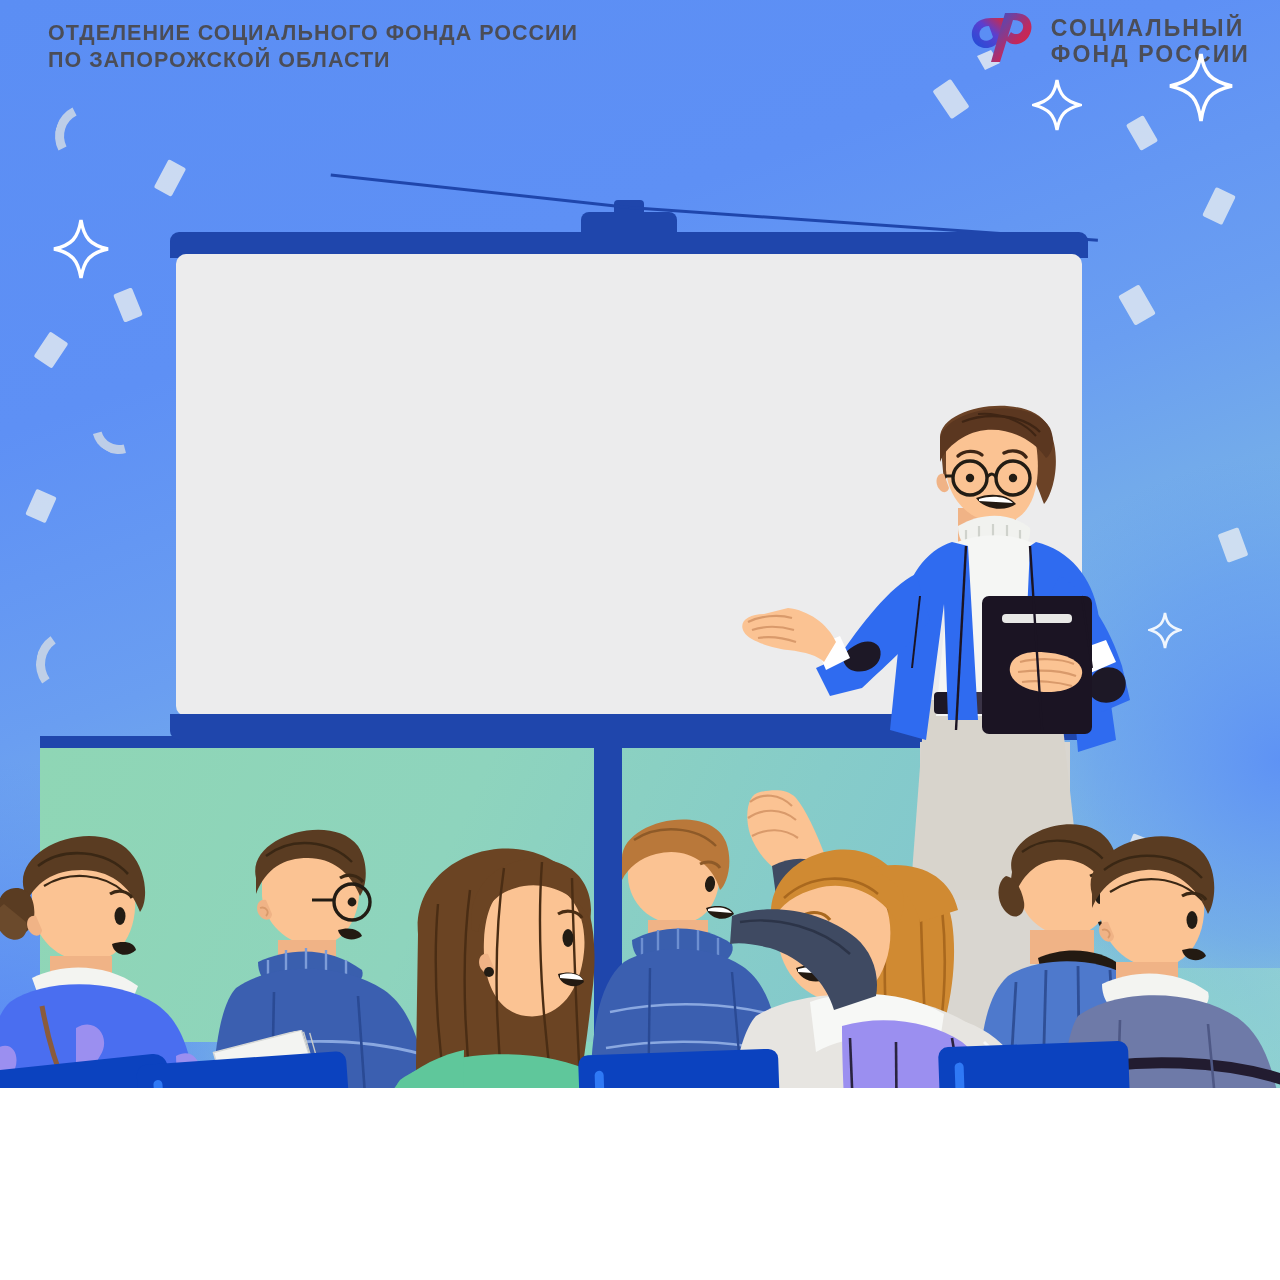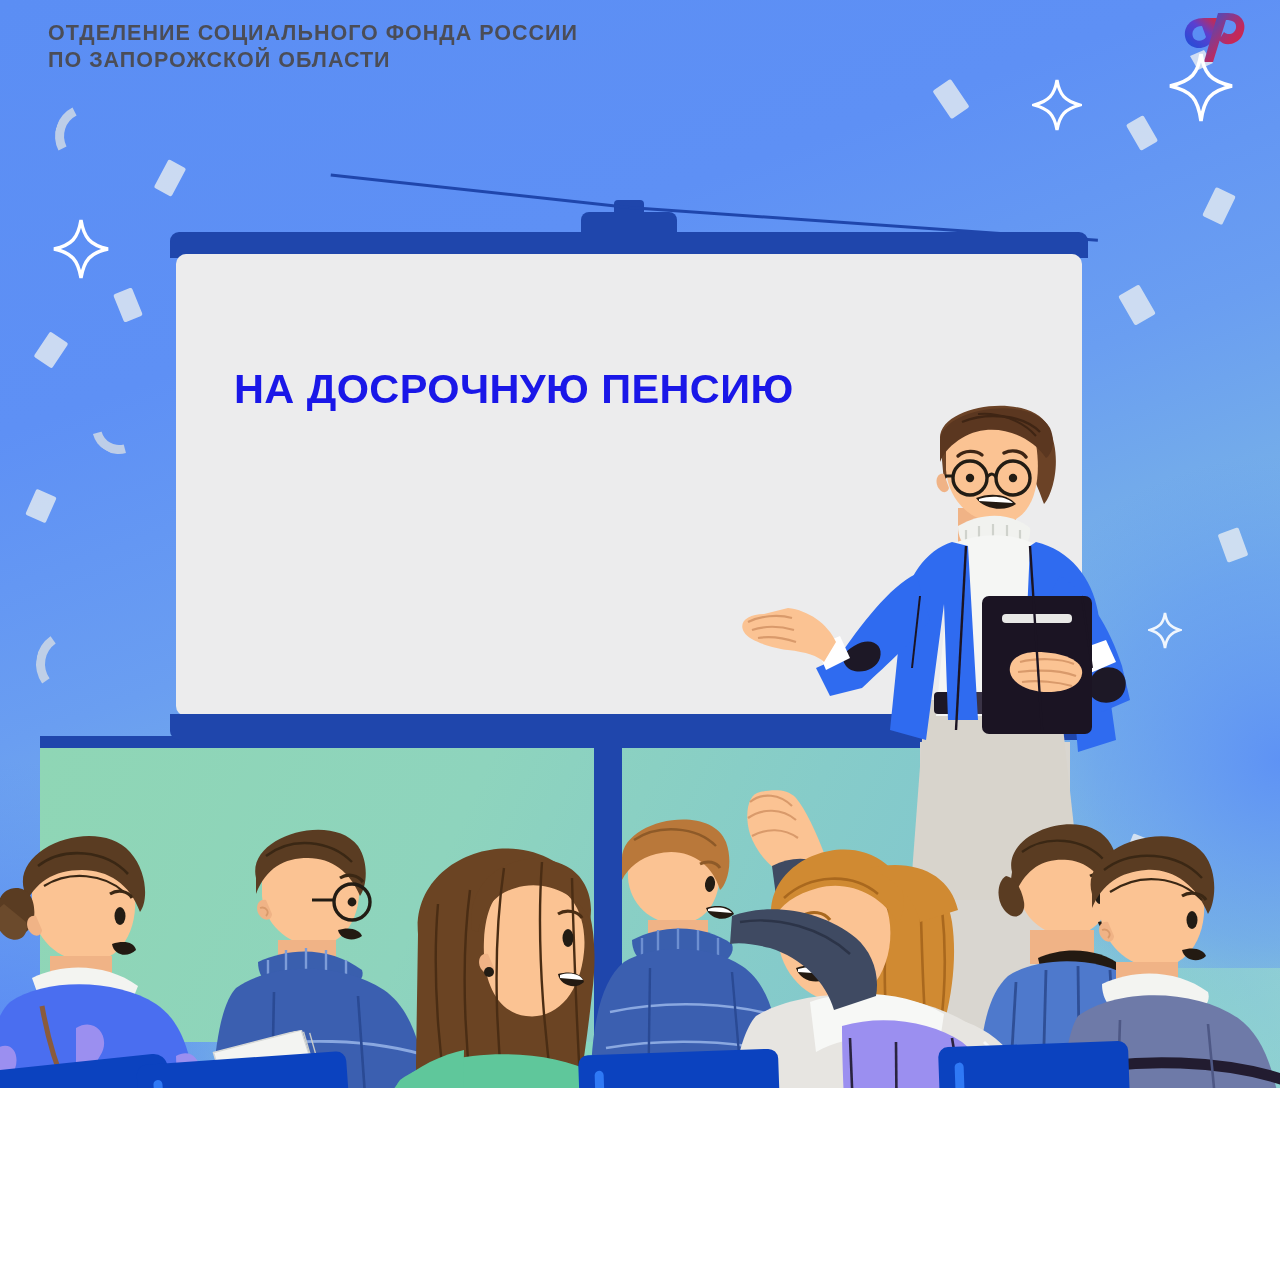--- a/index.html
+++ b/index.html
@@ -92,20 +92,24 @@
               <stop offset="60%" stop-color="#c0295e"></stop>
               <stop offset="100%" stop-color="#e4252b"></stop>
           </linearGradient>
         </defs>
         <path d="M10 46 L24 40 L33 53 L18 60 Z" fill="#dde6f3" opacity=".9"></path>
         <path d="M24 8 C8 8 2 20 6 30 C10 40 26 41 32 31 L40 8 Z" fill="url(#lg1)"></path>
         <path d="M22 16 C14 16 11 22 13 27 C15 32 23 32 26 27 Z" fill="#5b8ef4"></path>
         <path d="M38 3 L48 3 C63 3 68 15 62 26 C57 35 44 37 39 30 L44 22 C48 26 55 24 56 18 C57 12 52 10 46 10 L33 52 L24 52 Z" fill="url(#lg2)"></path>
       </svg>
     </div>
+    <div>
+      <div class="logo-txt">СОЦИАЛЬНЫЙ</div>
+      <div class="logo-txt">ФОНД РОССИИ</div>
+    </div>
   </div>
 
   <div class="sparkle" style="left:52px;top:218px">
     <svg width="58" height="62">
         <path d="M29 2 C32 20 38 27 56 31 C38 35 32 42 29 60 C26 42 20 35 2 31 C20 27 26 20 29 2Z" fill="none" stroke="#fff" stroke-width="3.4"></path>
       </svg>
   </div>
   <div class="sparkle" style="left:1032px;top:78px">
     <svg width="50" height="54">
         <path d="M25 2 C27.5 17 33 23 48 27 C33 31 27.5 37 25 52 C22.5 37 17 31 2 27 C17 23 22.5 17 25 2Z" fill="none" stroke="#fff" stroke-width="3.2"></path>
@@ -147,21 +151,20 @@
   <div class="board-wrap">
     <div class="board-stem"></div>
     <div class="hang-l" style="left:459px;width:300px;transform:rotate(186.2deg)"></div>
     <div class="hang-r" style="left:459px;width:470px;transform:rotate(4.0deg)"></div>
     <div class="board-clip"></div>
     <div class="board-top"></div>
     <div class="board-face"></div>
     <div class="board-bot"></div>
 
     <div class="headline">
-      <div>НА ДОСРОЧНУЮ ПЕНСИЮ</div>
     </div>
   </div>
 
   <div class="fig" style="left:730px;top:400px;width:470px;height:500px">
     <svg width="470" height="500" viewBox="0 0 470 500">
 
       <path d="M195 300 L330 300 L352 500 L180 500 Z" fill="#d8d4cc"></path>
 
       <path d="M228 108 L286 108 L286 150 L228 150 Z" fill="#f0b386"></path>
 

